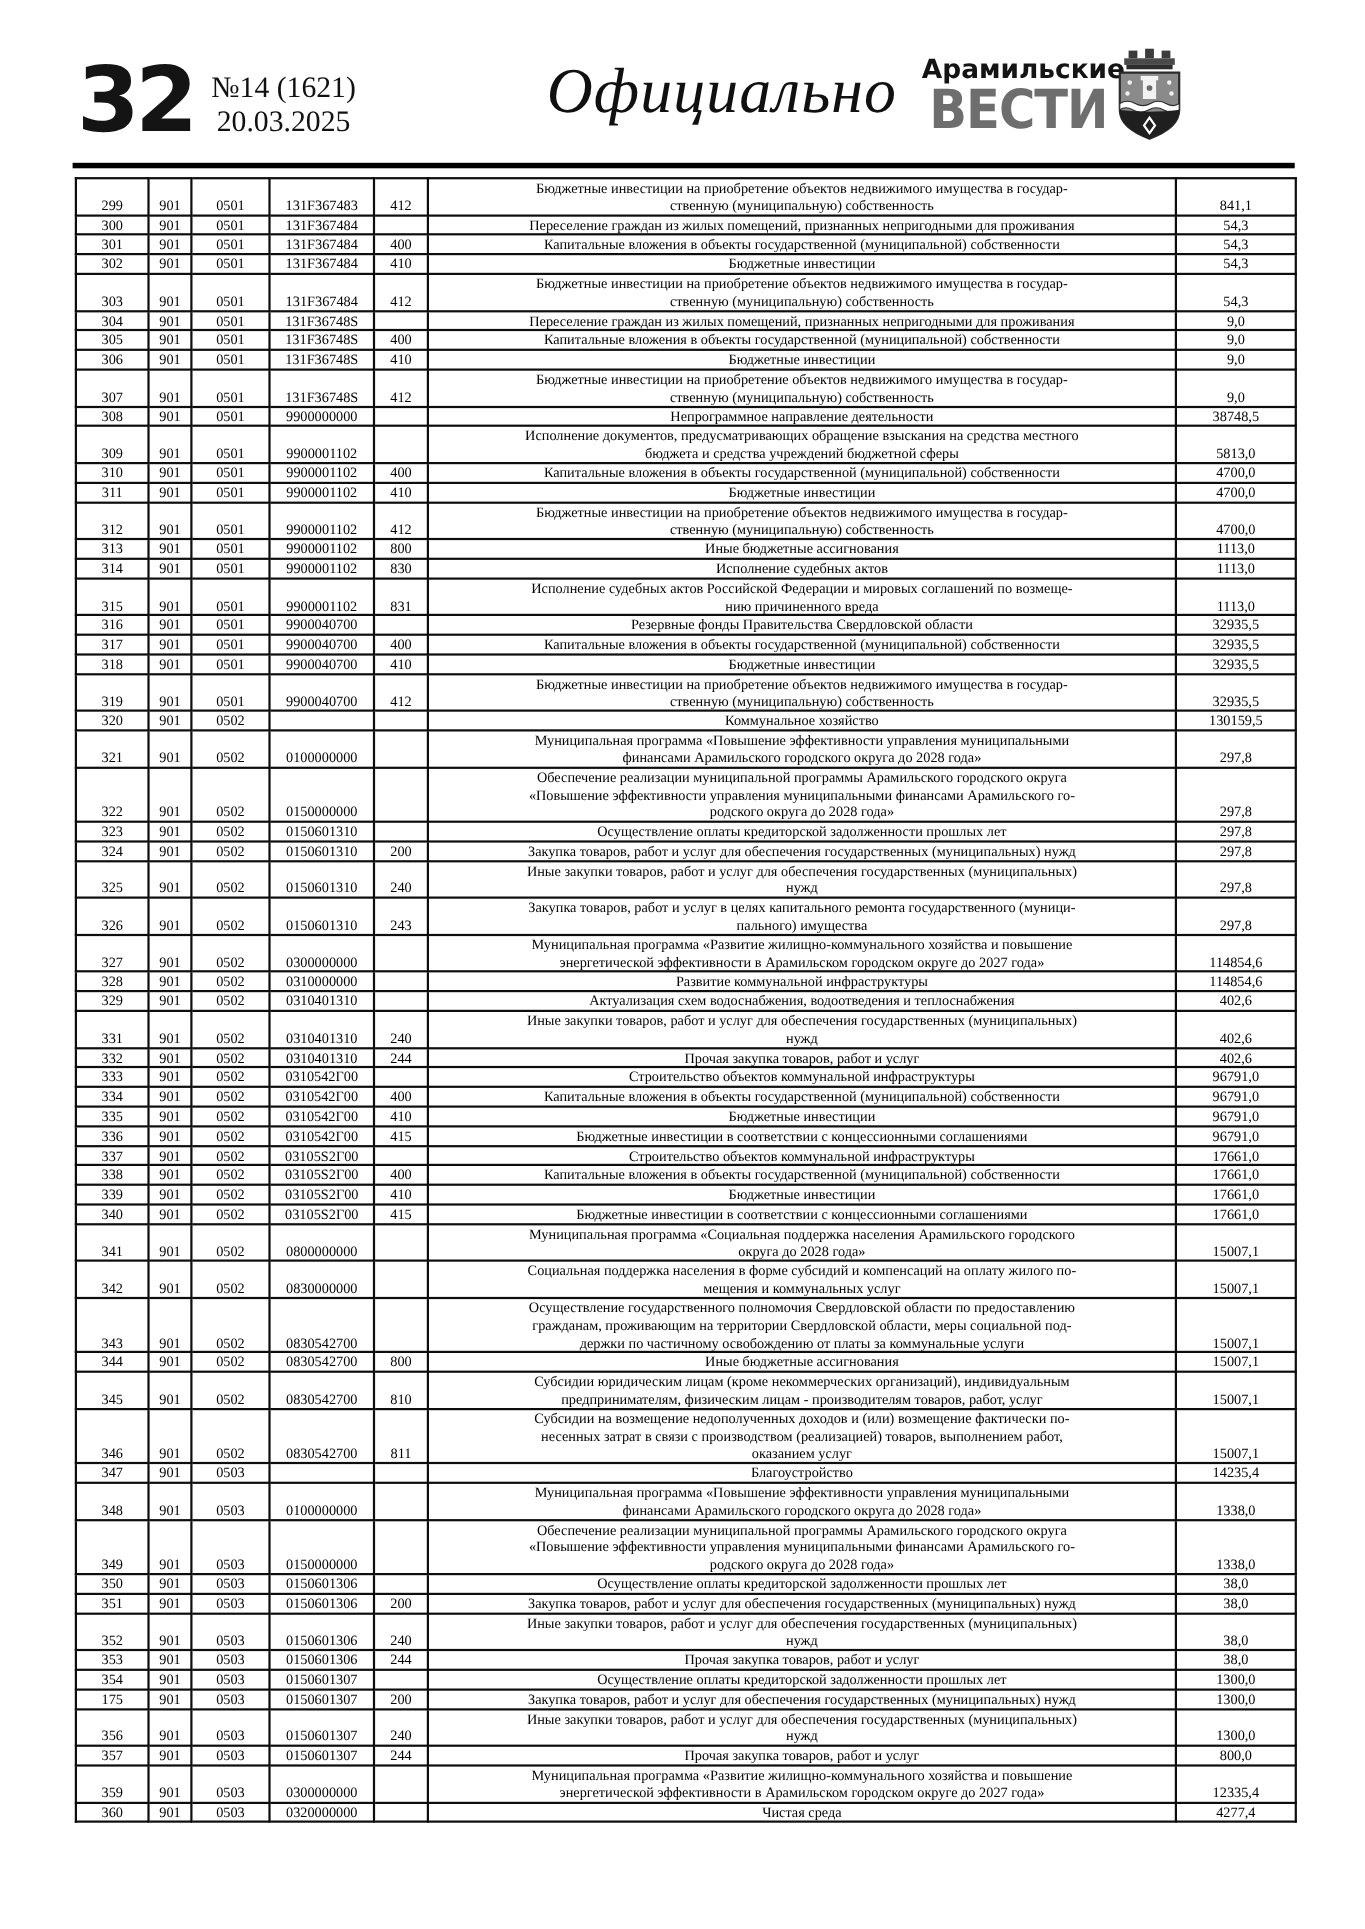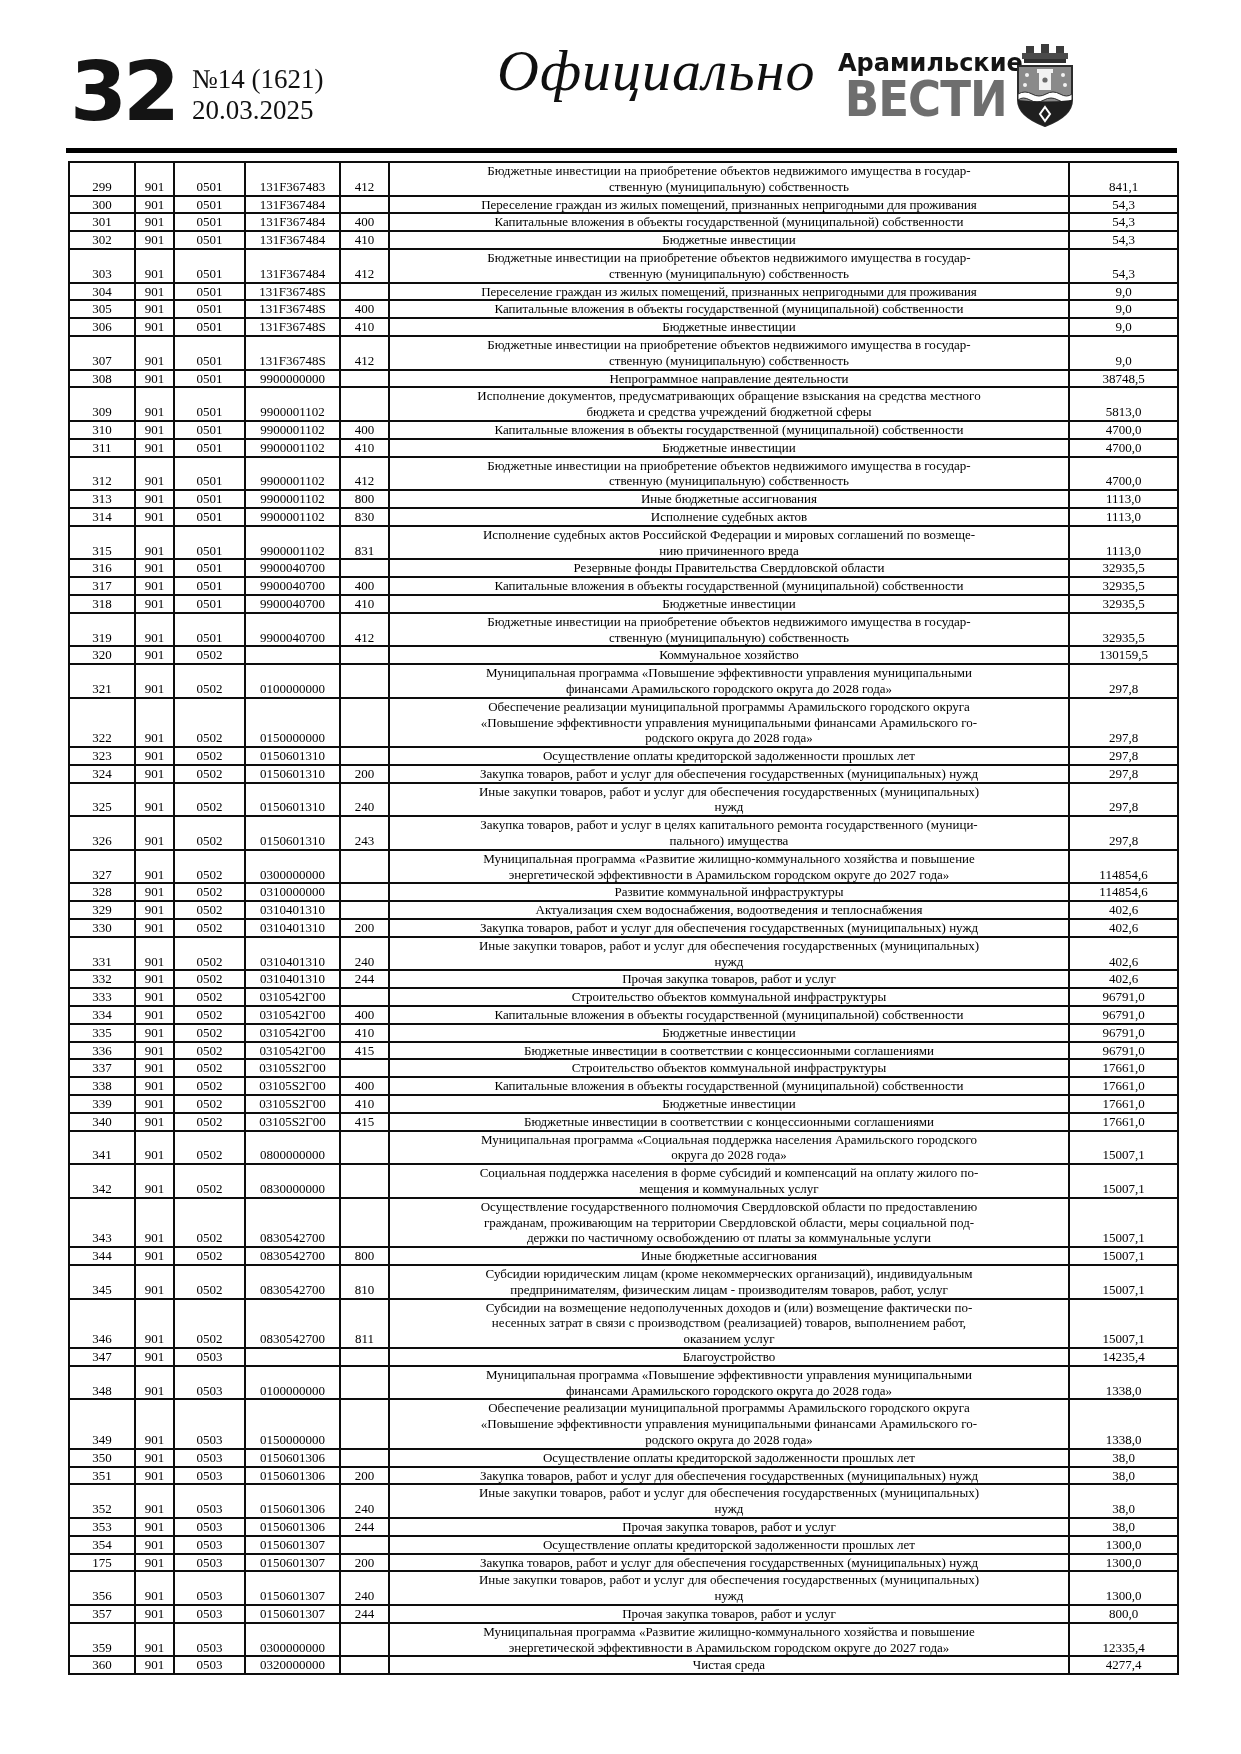--- a/index.html
+++ b/index.html
@@ -3,22 +3,22 @@
 <meta charset="utf-8">
 <style>
   html,body{margin:0;padding:0;background:#ffffff;}
   body{width:1241px;height:1754px;font-family:"Liberation Serif", serif;color:#000;}
   .page{position:relative;width:1241px;height:1754px;background:#fff;overflow:hidden;}
 
   
   .hdr{position:absolute;left:0;top:0;width:1241px;height:160px;}
   .page-num{position:absolute;left:70px;top:52px;font-family:"DejaVu Sans",sans-serif;
             font-weight:bold;font-size:82px;line-height:80px;letter-spacing:-4px;color:#141414;}
-  .issue{position:absolute;left:192px;top:64px;font-size:27px;line-height:31px;color:#111;}
-  .section-title{position:absolute;left:497px;top:40px;font-style:italic;font-size:58px;
+  .issue{position:absolute;left:192px;top:64px;font-size:27px;line-height:31px;color:#111;text-align:center;}
+  .section-title{position:absolute;left:497px;top:52px;font-style:italic;font-size:58px;
                  line-height:62px;color:#101010;letter-spacing:1px;}
   .brand{position:absolute;left:838px;top:50px;width:170px;text-align:center;}
   .brand-top{font-family:"DejaVu Sans",sans-serif;font-weight:bold;font-size:24px;
              line-height:26px;color:#141414;letter-spacing:0px;}
   .brand-bottom{font-family:"DejaVu Sans",sans-serif;font-weight:bold;font-size:49px;
                 line-height:48px;color:#6e6e6e;letter-spacing:-1px;transform:scaleX(.92);
                 transform-origin:center;}
   .crest{position:absolute;left:1012px;top:44px;}
   .rule{position:absolute;left:66px;top:148px;width:1111px;height:5px;background:#000;}
 
@@ -372,29 +372,20 @@
         <tr>
       <td class="c-num">329</td>
       <td class="c-num">901</td>
       <td class="c-num">0502</td>
       <td class="c-num">0310401310</td>
       <td class="c-num"></td>
       <td class="c-desc">Актуализация схем водоснабжения, водоотведения и теплоснабжения</td>
       <td class="c-num">402,6</td>
     </tr>
         <tr>
-      <td class="c-num">330</td>
-      <td class="c-num">901</td>
-      <td class="c-num">0502</td>
-      <td class="c-num">0310401310</td>
-      <td class="c-num">200</td>
-      <td class="c-desc">Закупка товаров, работ и услуг для обеспечения государственных (муниципальных) нужд</td>
-      <td class="c-num">402,6</td>
-    </tr>
-        <tr>
       <td class="c-num">331</td>
       <td class="c-num">901</td>
       <td class="c-num">0502</td>
       <td class="c-num">0310401310</td>
       <td class="c-num">240</td>
       <td class="c-desc">Иные закупки товаров, работ и услуг для обеспечения государственных (муниципальных)
 нужд</td>
       <td class="c-num">402,6</td>
     </tr>
         <tr>

